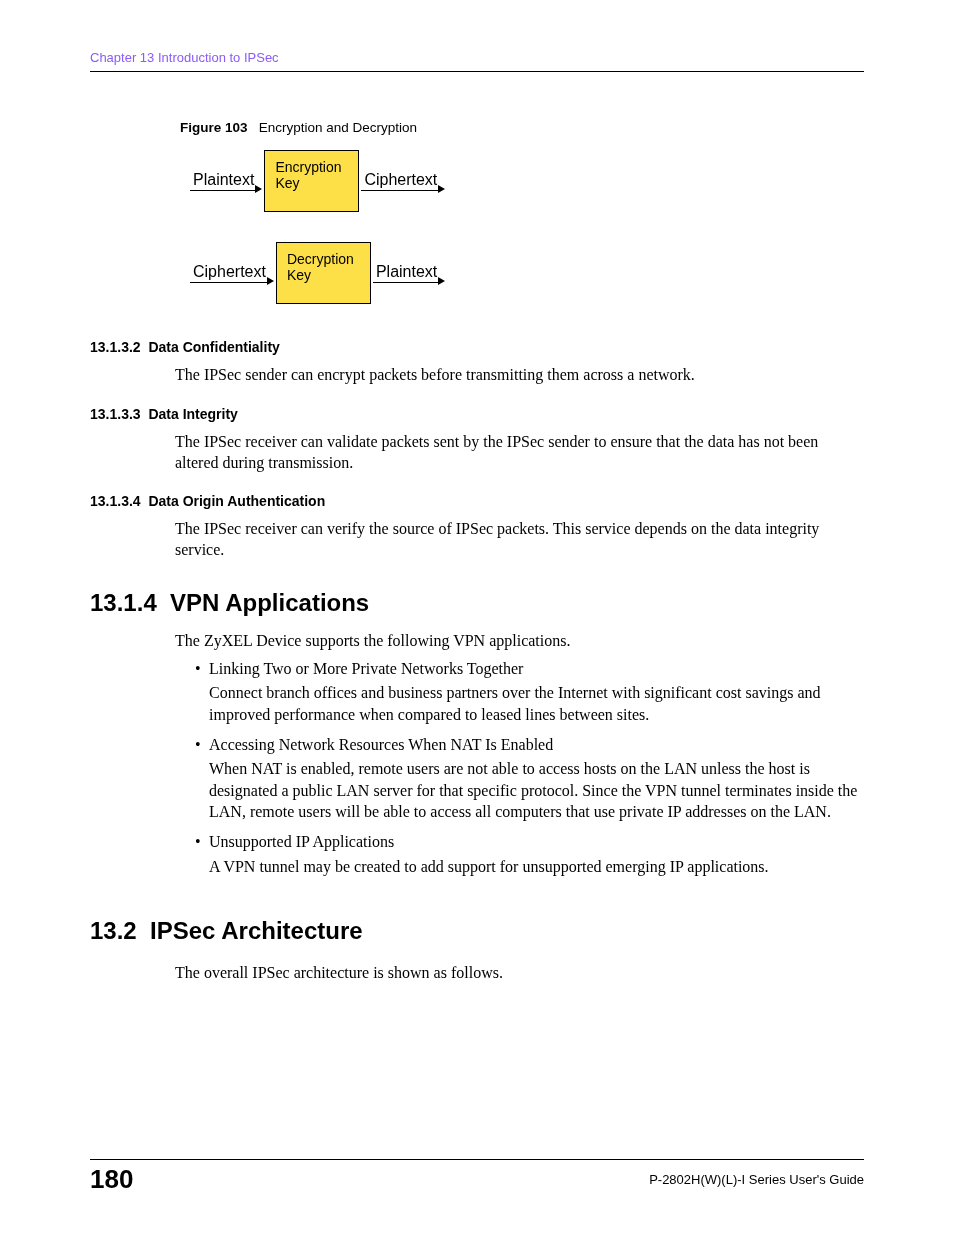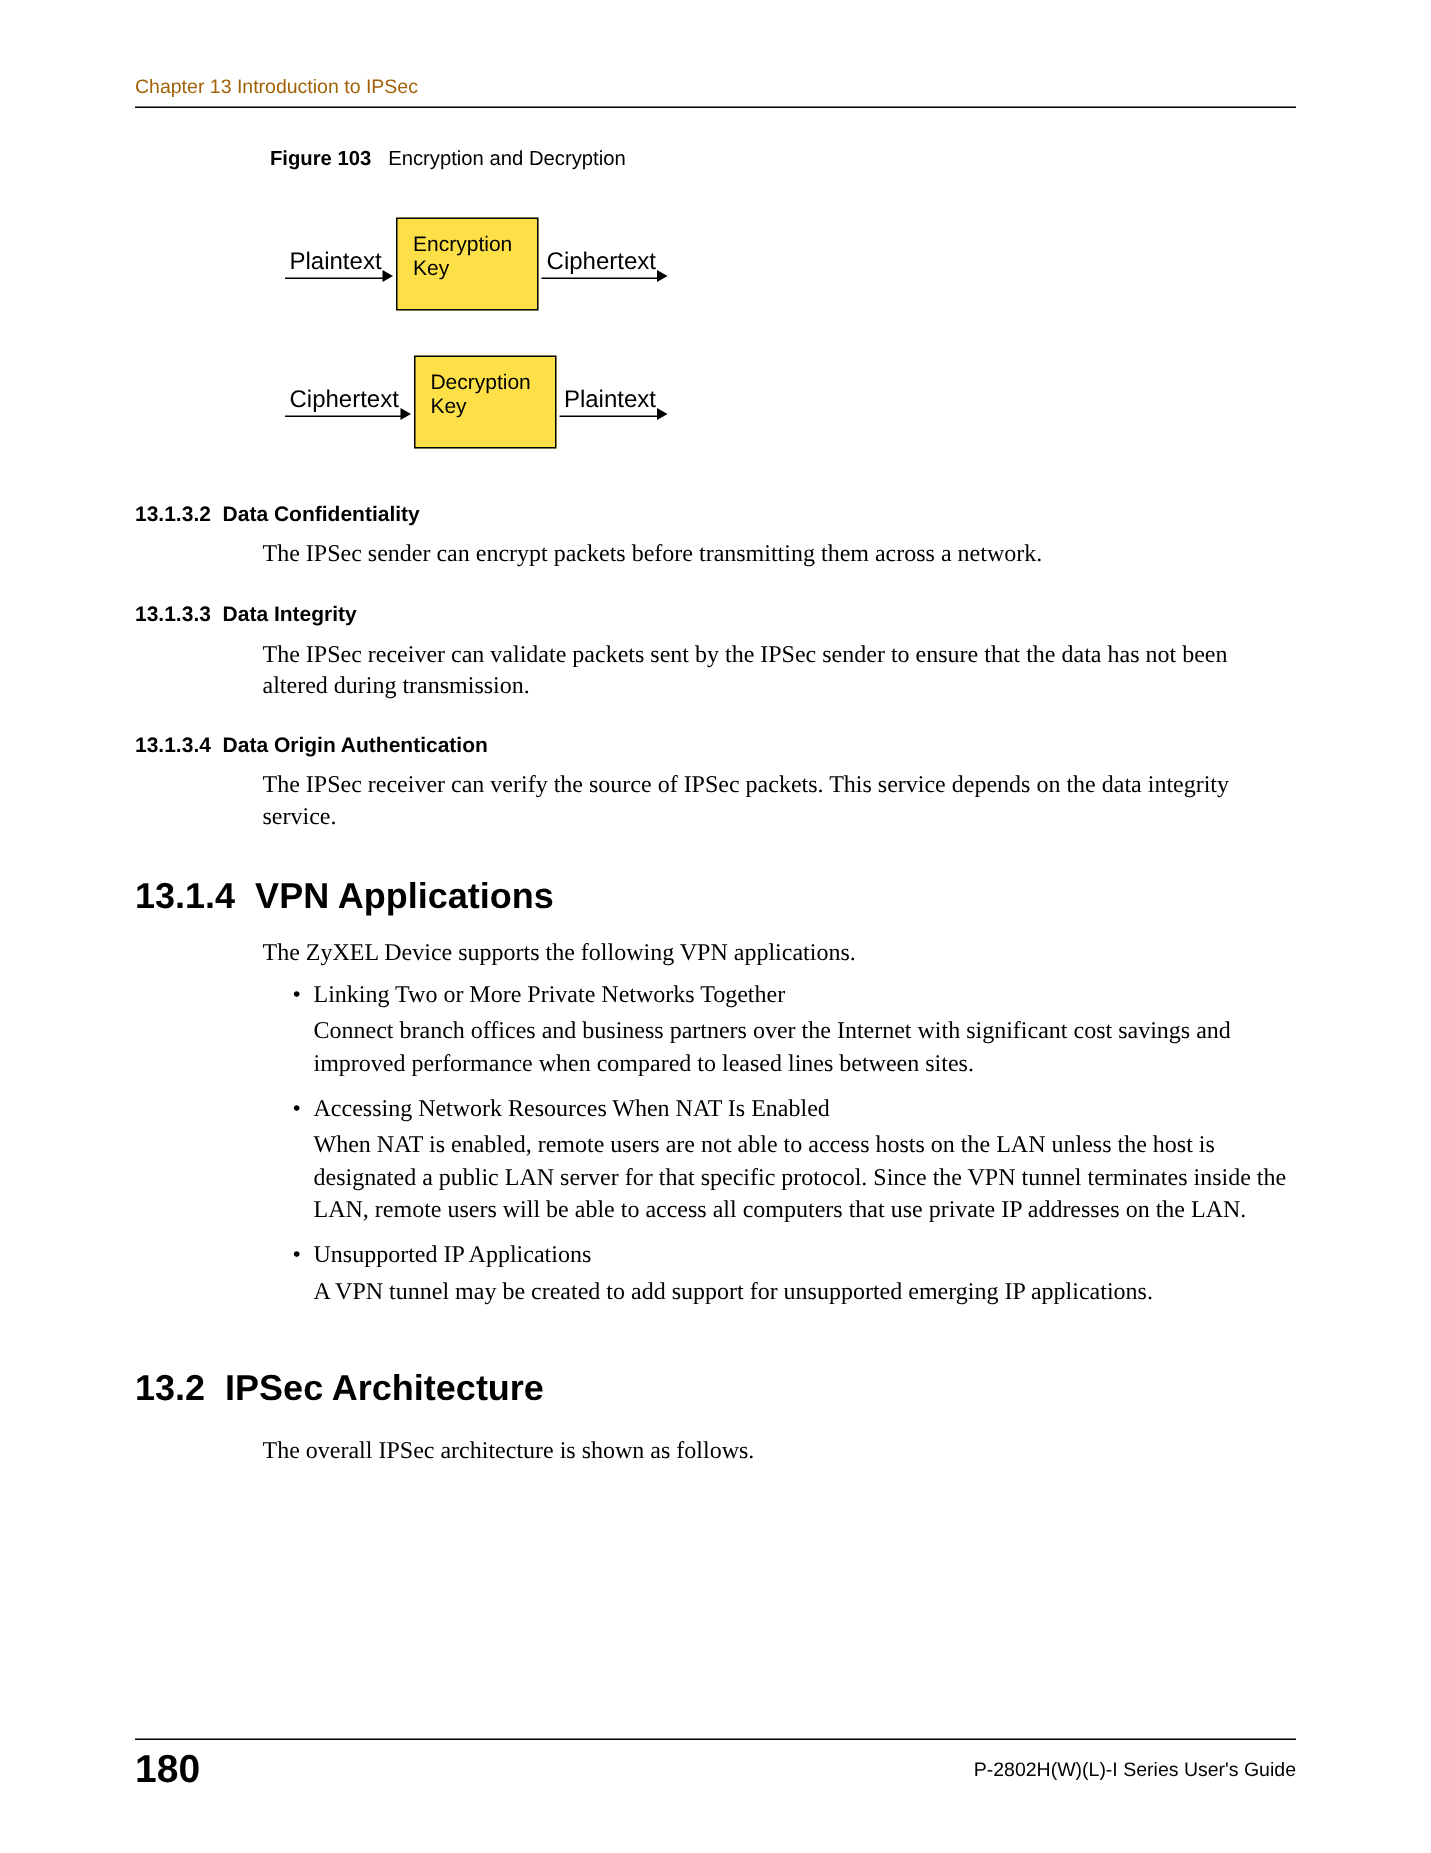--- a/index.html
+++ b/index.html
@@ -11,30 +11,30 @@
       font-family: 'Times New Roman', Times, serif;
       width: 954px;
       height: 1235px;
       background: #fff;
       position: relative;
       padding: 50px 90px 40px 90px;
     }
     .header {
       font-family: Arial, Helvetica, sans-serif;
       font-size: 13px;
-      color: #a16207;
+      color: #8b5cf6;
       border-bottom: 1.5px solid #000;
       padding-bottom: 6px;
-      margin-bottom: 26px;
+      margin-bottom: 48px;
     }
     .figure-caption {
       font-family: Arial, Helvetica, sans-serif;
       font-size: 13.5px;
       margin-left: 90px;
-      margin-bottom: 32px;
+      margin-bottom: 15px;
     }
     .figure-caption b {
       font-weight: bold;
     }
     .diagram {
       margin-left: 100px;
       margin-bottom: 35px;
     }
     .diagram-row {
       display: flex;

